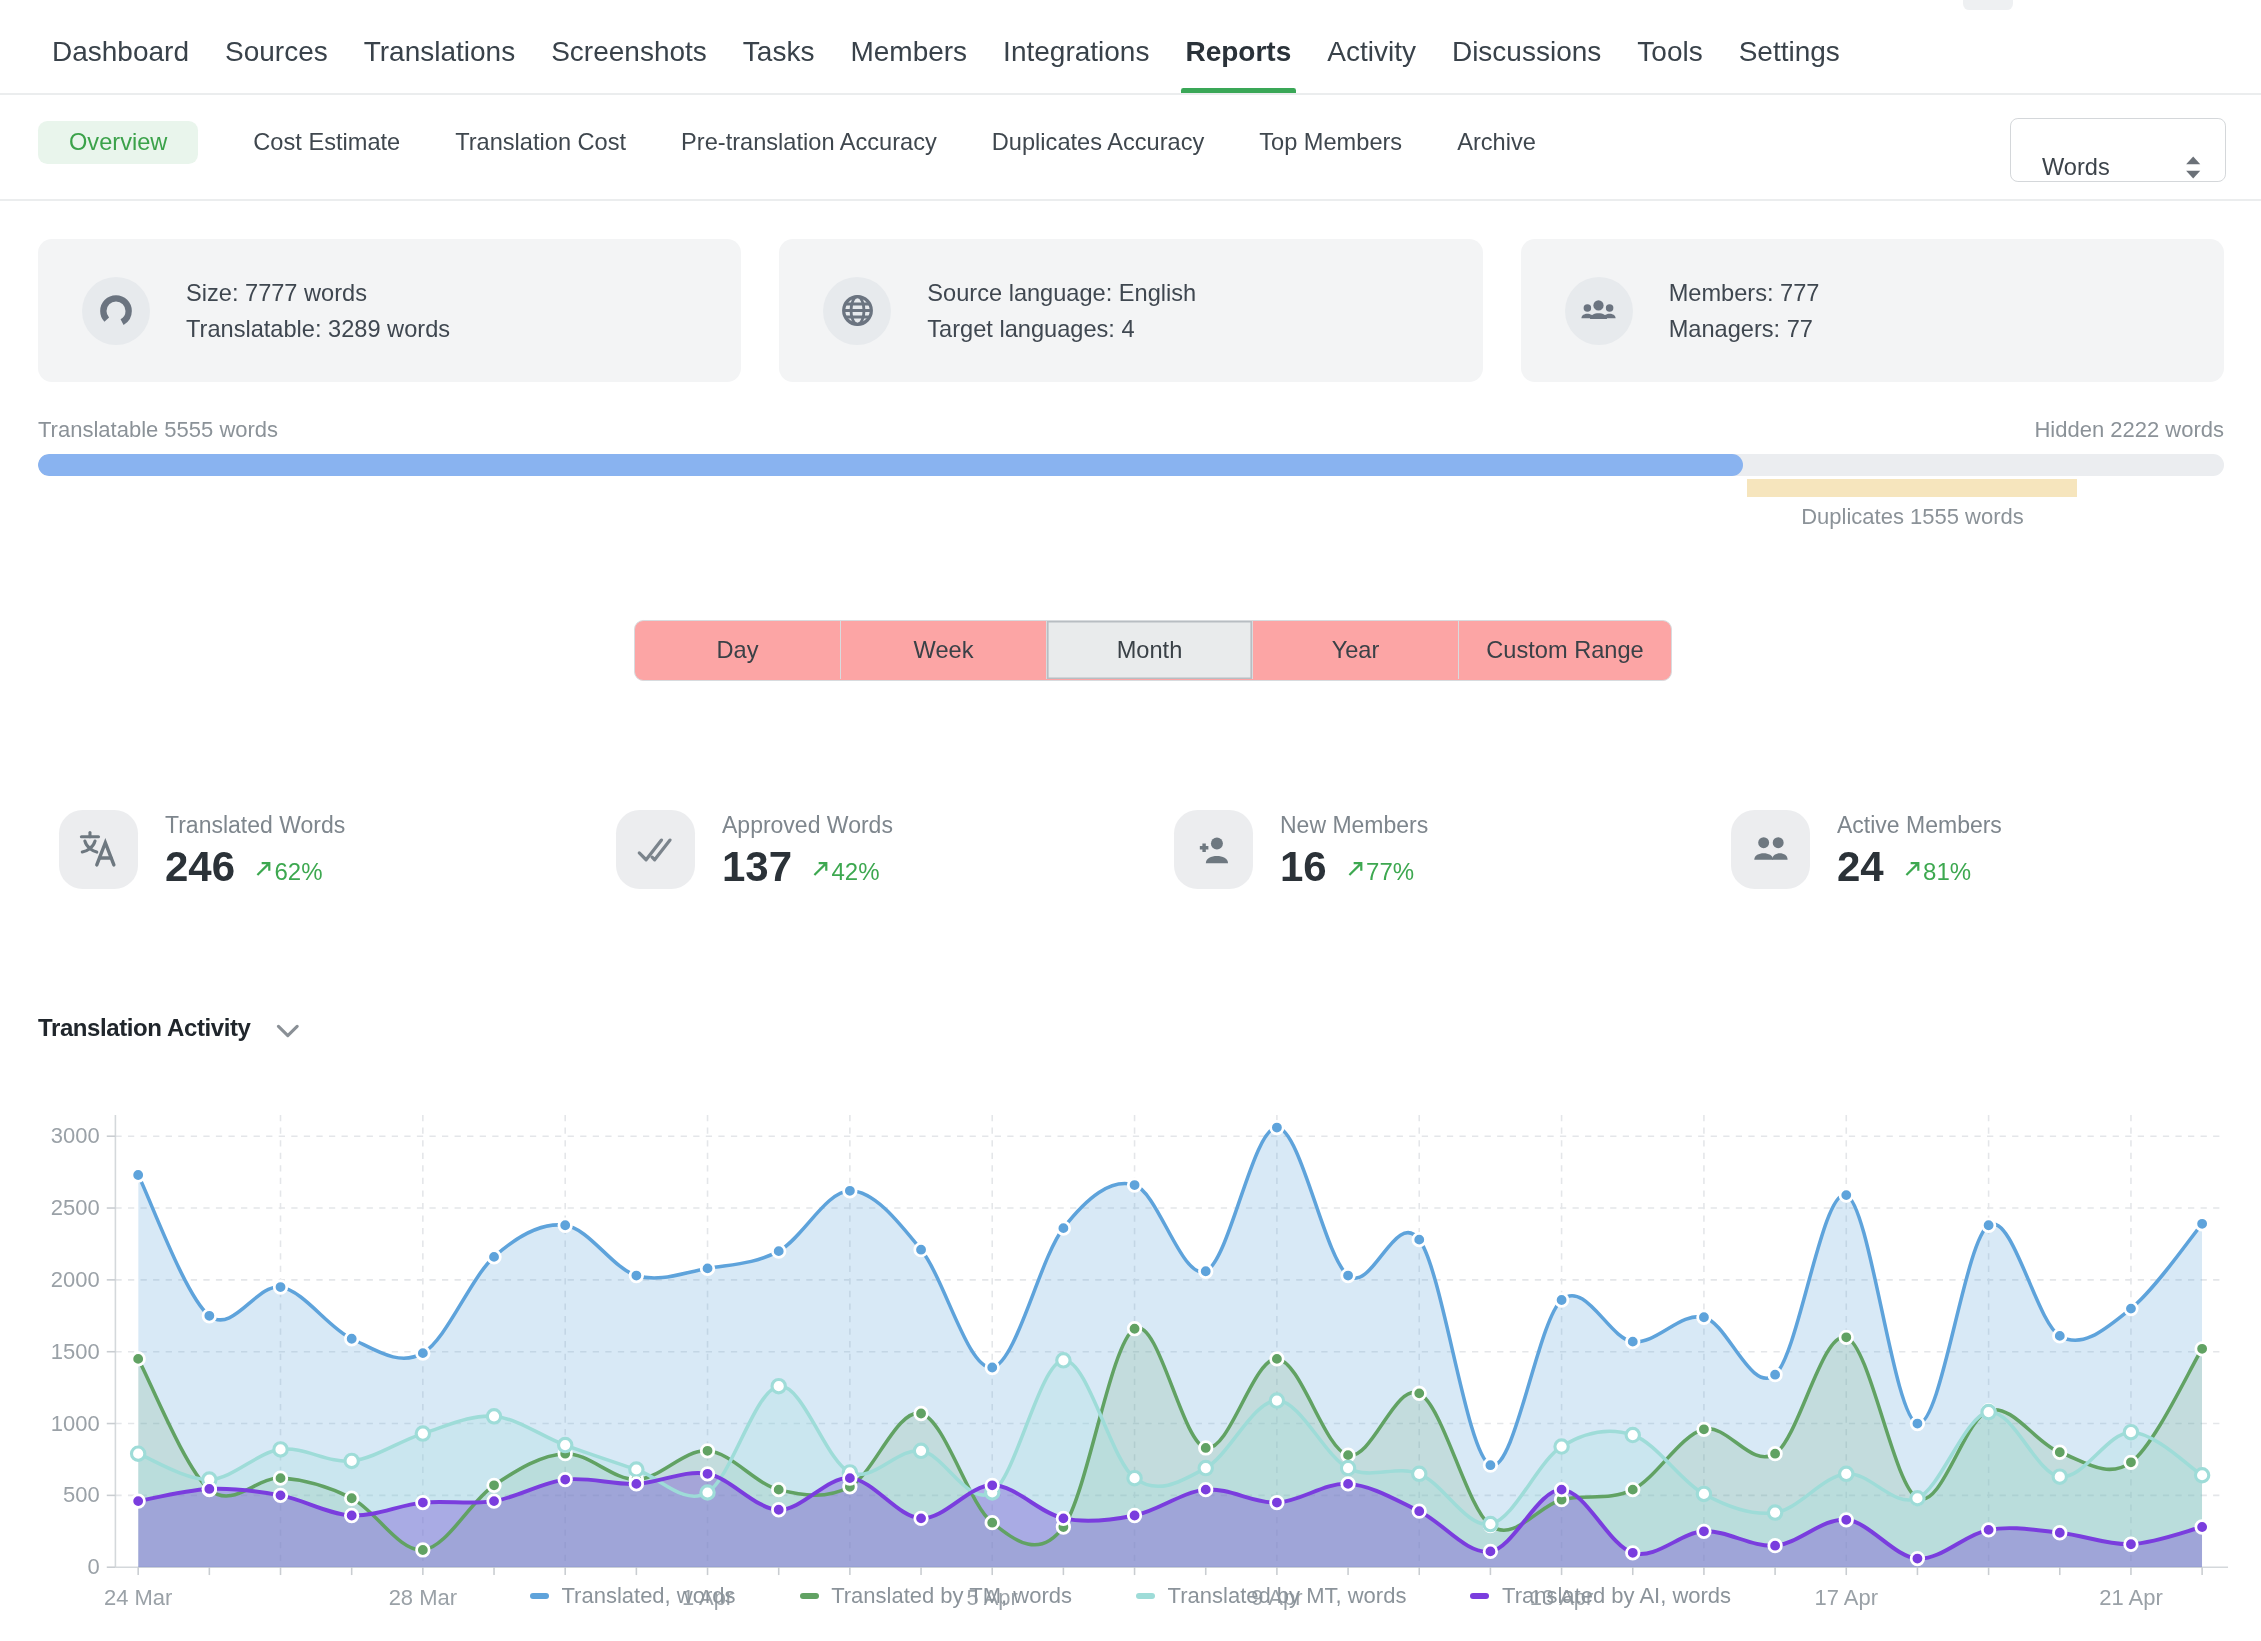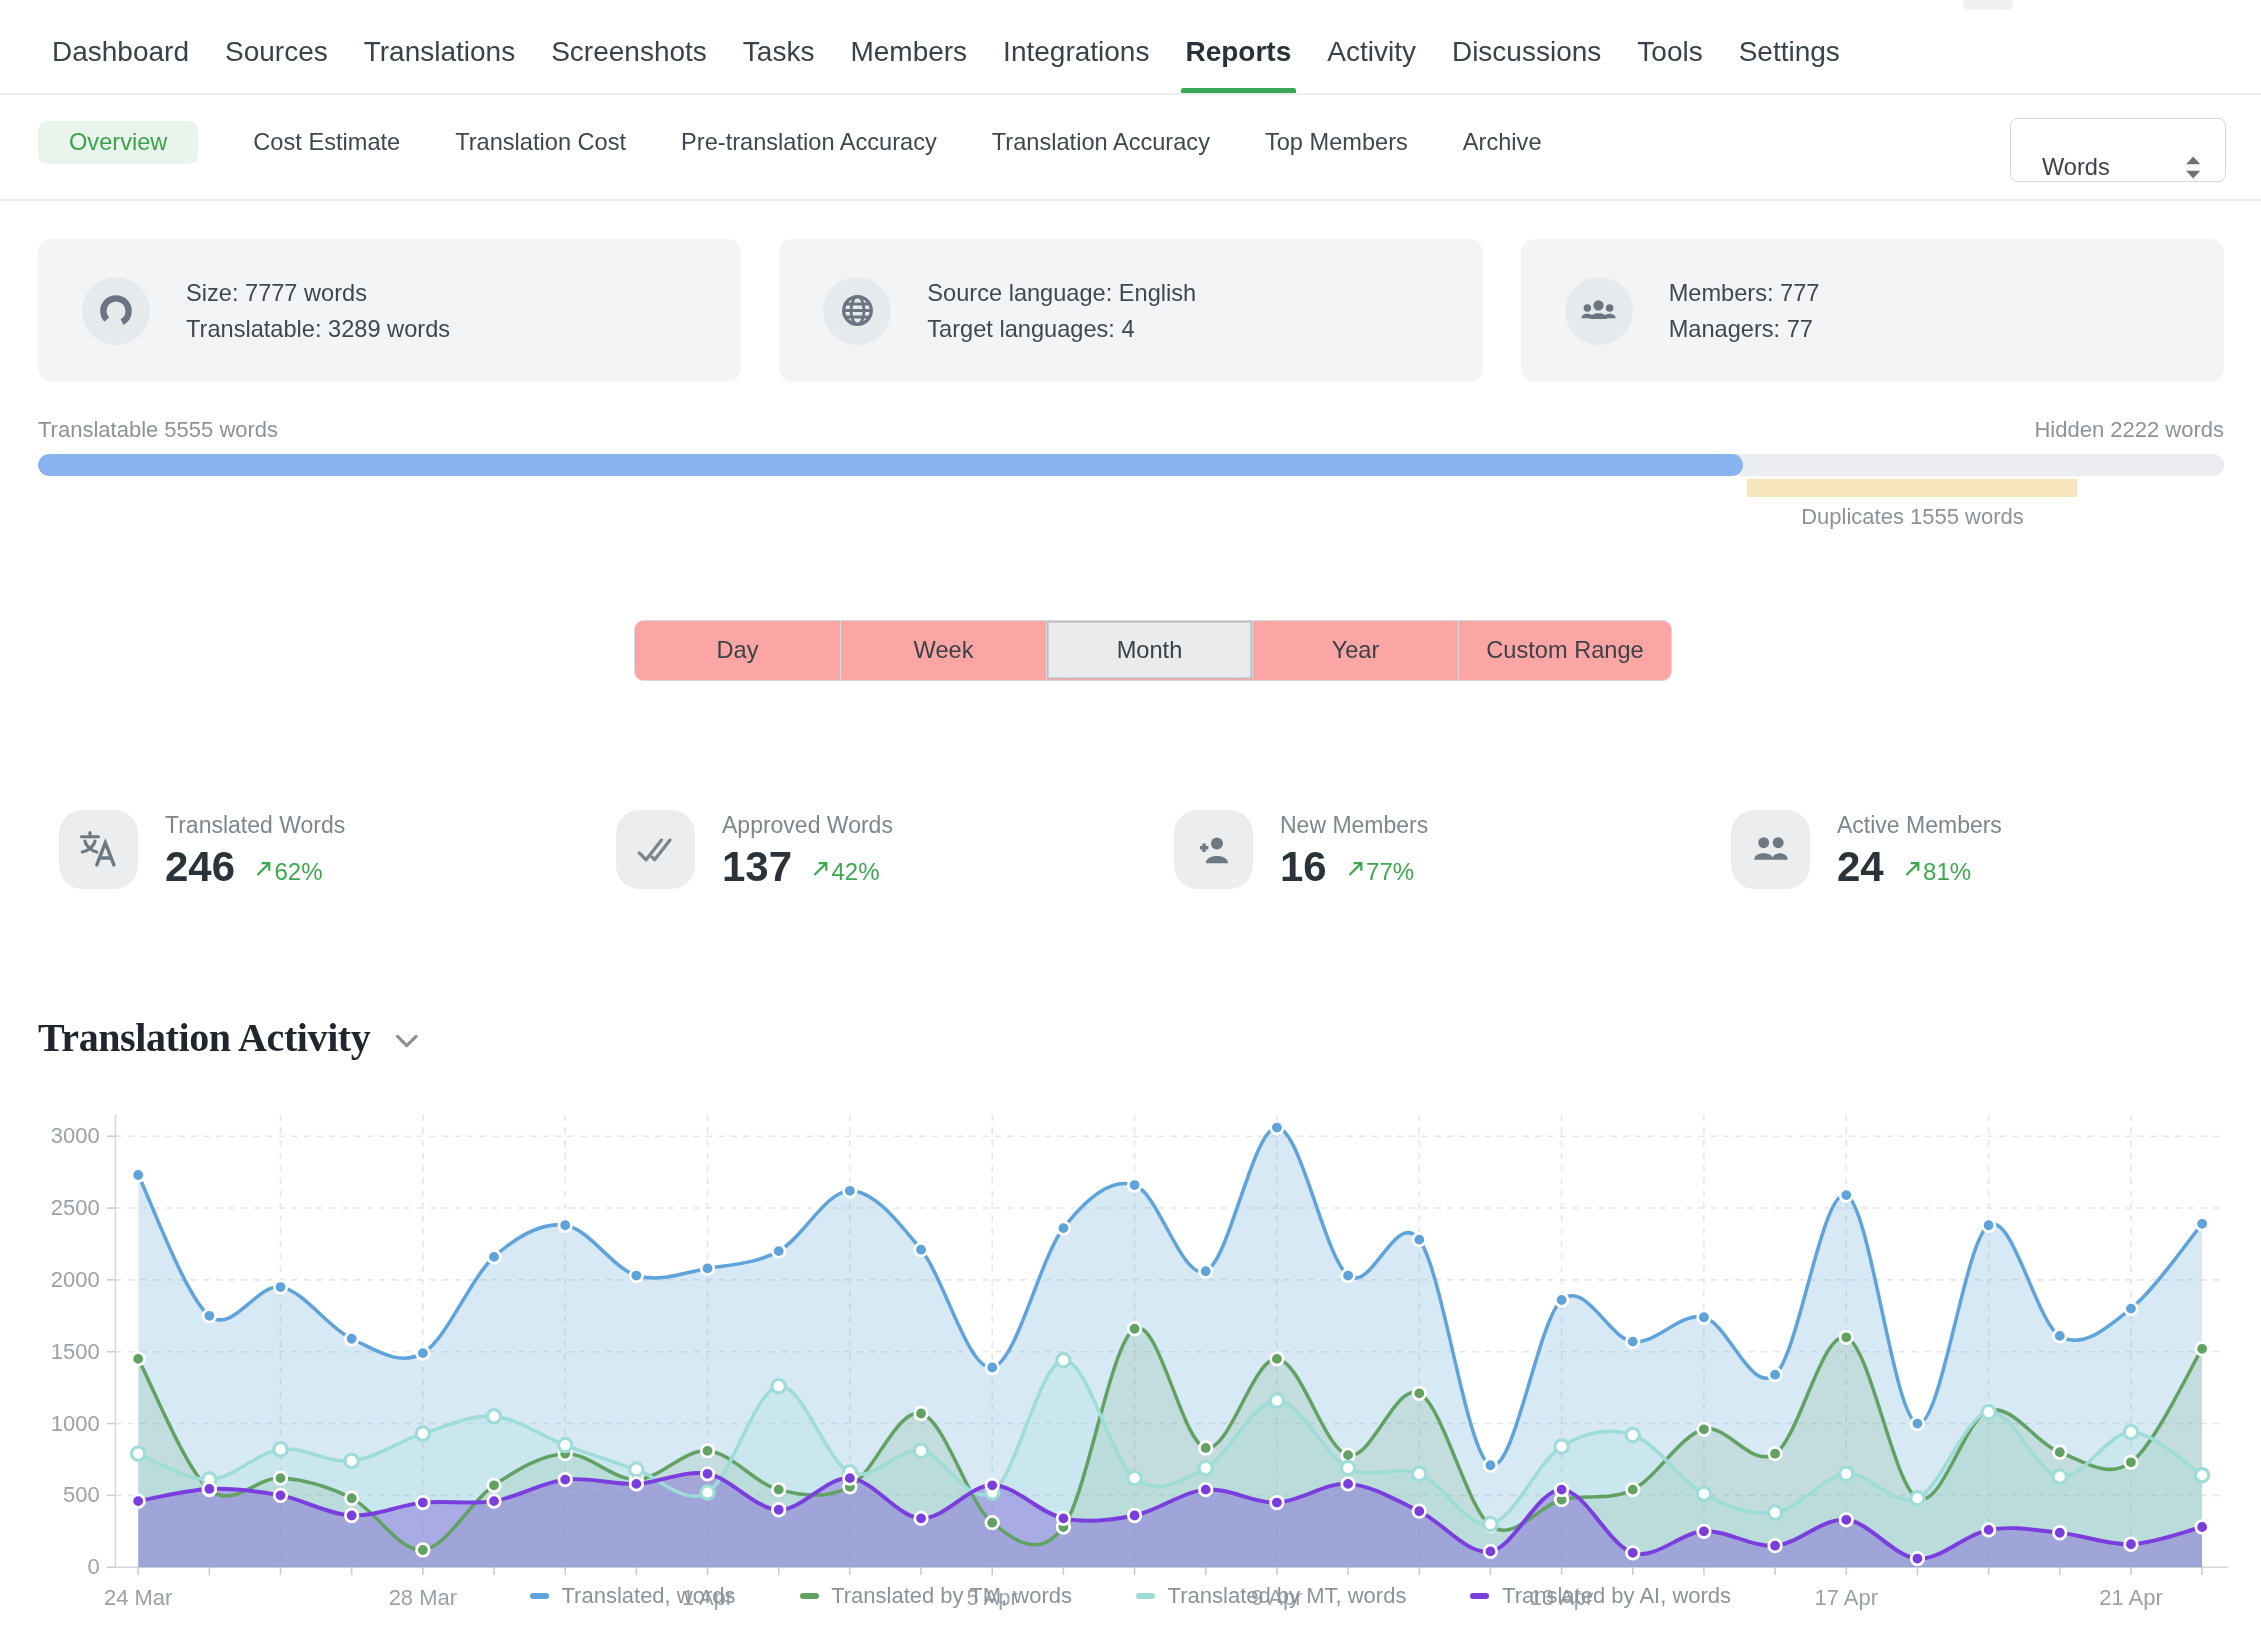--- a/index.html
+++ b/index.html
@@ -48,21 +48,21 @@
   .stat .sicon { width:79px; height:79px; border-radius:23.6px; background:#ecedef; display:flex; align-items:center; justify-content:center; }
   .stat .sbody { margin-left:27px; }
   .stat .slabel { font-size:23px; color:#7e868d; margin-top:1.6px; }
   .stat .srow { display:flex; align-items:flex-end; margin-top:6.3px; }
   .stat .snum { font-size:42px; font-weight:bold; color:#2b3238; line-height:44px; }
   .stat .sdelta { display:flex; align-items:flex-start; margin-left:19px; margin-bottom:3.1px; }
   .stat .sdelta span { font-size:24px; color:#3da850; }
 
   
   .sectitle { position:absolute; left:38px; top:1014px; display:flex; align-items:center; }
-  .sectitle h2 { font-size:40px; font-weight:bold; color:#20262c; letter-spacing:-0.4px;font-family:Liberation Serif, serif; }
+  .sectitle h2 { font-size:24px; font-weight:bold; color:#20262c; letter-spacing:-0.4px; }
   .sectitle .chev { margin-left:25px; margin-top:6.3px; }
 
   
   #chart-svg { position:absolute; left:0; top:0; width:2261px; height:1642px; pointer-events:none; }
   .legend { position:absolute; left:0; top:1583px; width:2261px; display:flex; justify-content:center; gap:64px; }
   .legitem { display:flex; align-items:center; }
   .legitem .dash { width:19px; height:6.3px; border-radius:3.1px; display:inline-block; }
   .legitem .ltext { font-size:22px; color:#8b939a; margin-left:12.6px; }
 </style>
 </head>
@@ -86,21 +86,21 @@
       <div class="nav-item">Tools</div>
       <div class="nav-item">Settings</div>
     </nav>
   <div class="nav-border"></div>
 
   <div class="tabsrow" id="tabsrow">
       <div class="tab-item active">Overview</div>
       <div class="tab-item">Cost Estimate</div>
       <div class="tab-item">Translation Cost</div>
       <div class="tab-item">Pre-translation Accuracy</div>
-      <div class="tab-item">Translation Accuracy</div>
+      <div class="tab-item">Duplicates Accuracy</div>
       <div class="tab-item">Top Members</div>
       <div class="tab-item">Archive</div>
     </div>
 
   <div class="unit-select">
     <span class="val">Words</span>
     <svg width="20.4" height="27" viewBox="0 0 26 34" style="margin-right:22px">
       <path d="M4 13 L13 3 L22 13 Z" fill="#6b7178"></path>
       <path d="M4 21 L13 31 L22 21 Z" fill="#6b7178"></path>
     </svg>

